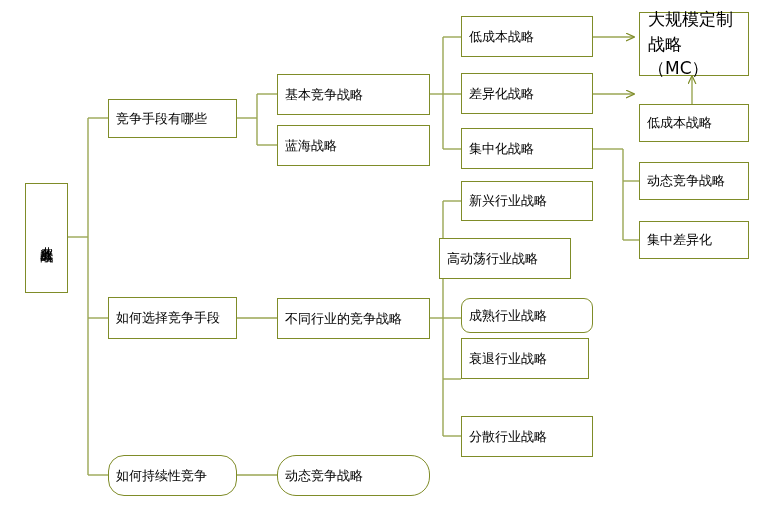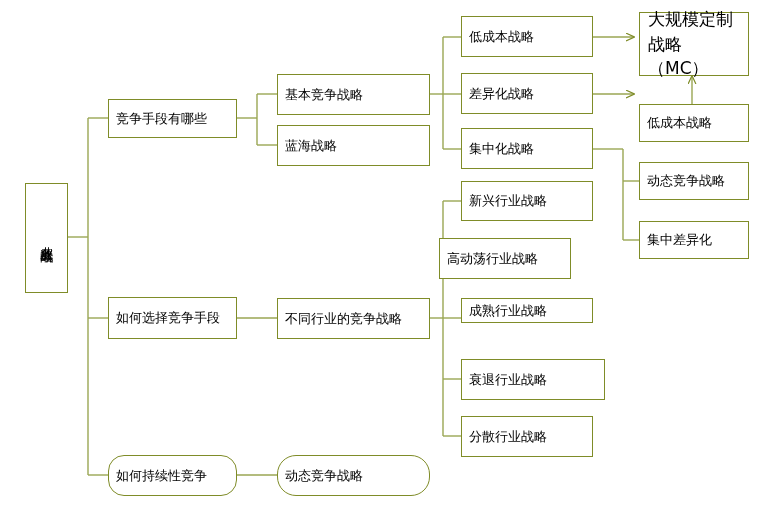--- a/index.html
+++ b/index.html
@@ -117,19 +117,19 @@
   <div class="node" style="left:639px;top:104px;width:110px;height:38px;">低成本战略</div>
 
   <div class="node" style="left:639px;top:162px;width:110px;height:38px;">动态竞争战略</div>
 
   <div class="node" style="left:639px;top:221px;width:110px;height:38px;">集中差异化</div>
 
   <div class="node" style="left:461px;top:181px;width:132px;height:40px;">新兴行业战略</div>
 
   <div class="node" style="left:439px;top:238px;width:132px;height:41px;">高动荡行业战略</div>
 
-  <div class="node" style="left:461px;top:298px;width:132px;height:25px;">成熟行业战略</div>
+  <div class="node" style="left:461px;top:298px;width:132px;height:35px;border-radius:9px;">成熟行业战略</div>
 
-  <div class="node" style="left:461px;top:359px;width:144px;height:41px;">衰退行业战略</div>
+  <div class="node" style="left:461px;top:338px;width:128px;height:41px;">衰退行业战略</div>
 
   <div class="node" style="left:461px;top:416px;width:132px;height:41px;">分散行业战略</div>
 
 </div>
 
 </body></html>

